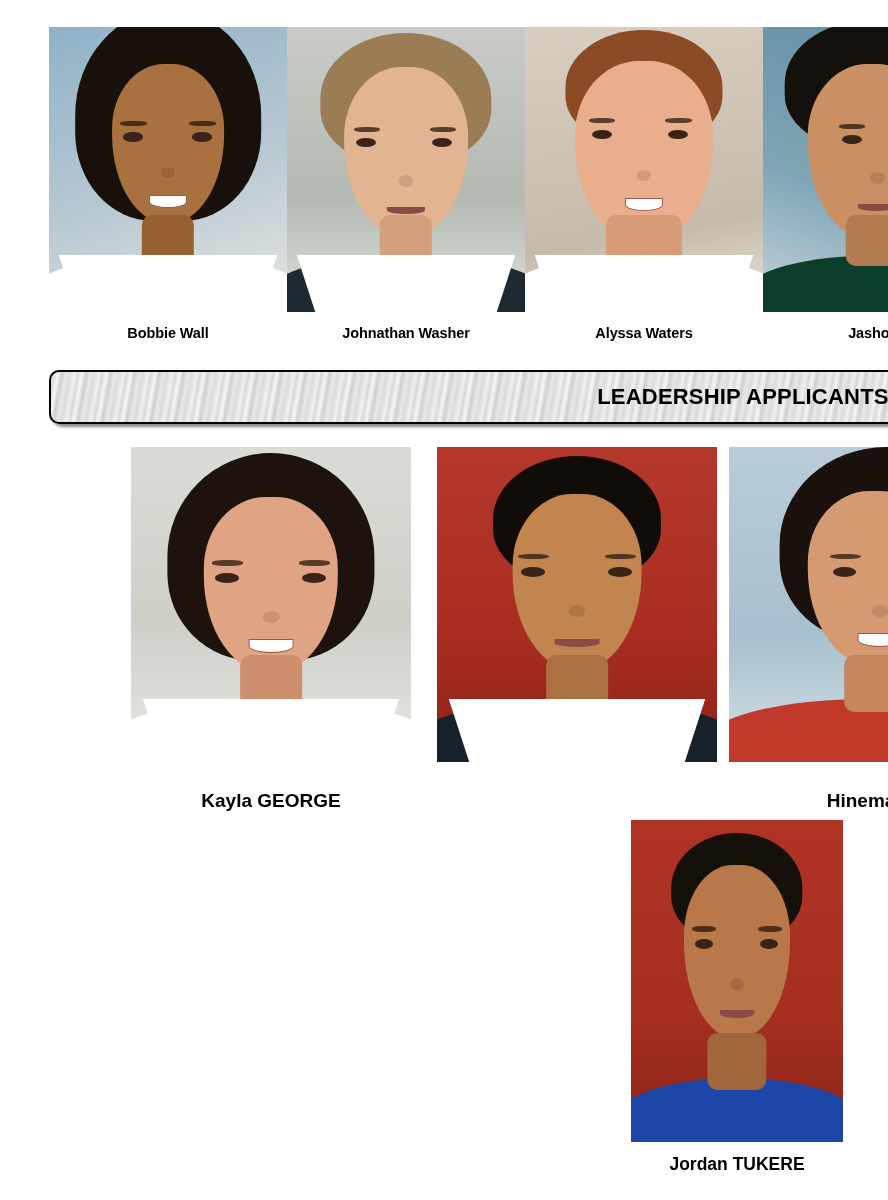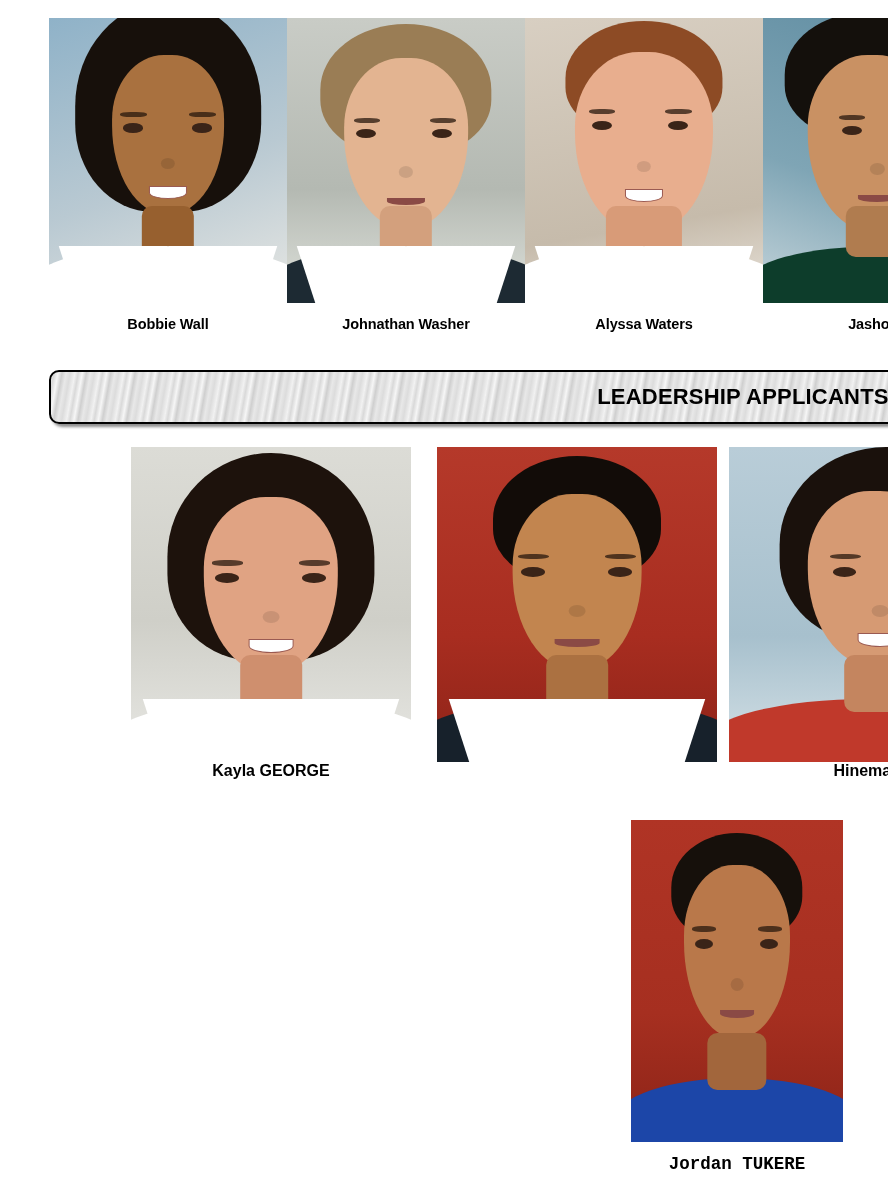--- a/index.html
+++ b/index.html
@@ -19,21 +19,21 @@
   
   .top-row {
     position: absolute;
     left: 0;
     top: 0;
     width: 888px;
     height: 345px;
   }
   .top-cell {
     position: absolute;
-    top: 18px;
+    top: 27px;
     width: 238px;
   }
   .top-photo {
     width: 238px;
     height: 285px;
     overflow: hidden;
     position: relative;
     background: #cfcfcf;
   }
   .top-caption {
@@ -86,27 +86,27 @@
     width: 280px;
   }
   .lead-photo {
     width: 280px;
     height: 315px;
     overflow: hidden;
     position: relative;
     background: #c8c8c8;
   }
   .lead-caption {
-    margin-top: 0;
+    margin-top: 28px;
     text-align: center;
-    font-size: 16px;
+    font-size: 19px;
     font-weight: bold;
   }
 
-  .lead-cell.small { width: 212px; font-family: Liberation Mono, monospace; }
+  .lead-cell.small { width: 212px; }
   .lead-cell.small .lead-photo { width: 212px; height: 322px; }
   .lead-cell.small .lead-caption { font-size: 17.5px; margin-top: 12px; }
 
   
   .ph {
     position: absolute;
     inset: 0;
   }
   .ph .bg { position: absolute; inset: 0; }
   .ph .shoulders {

